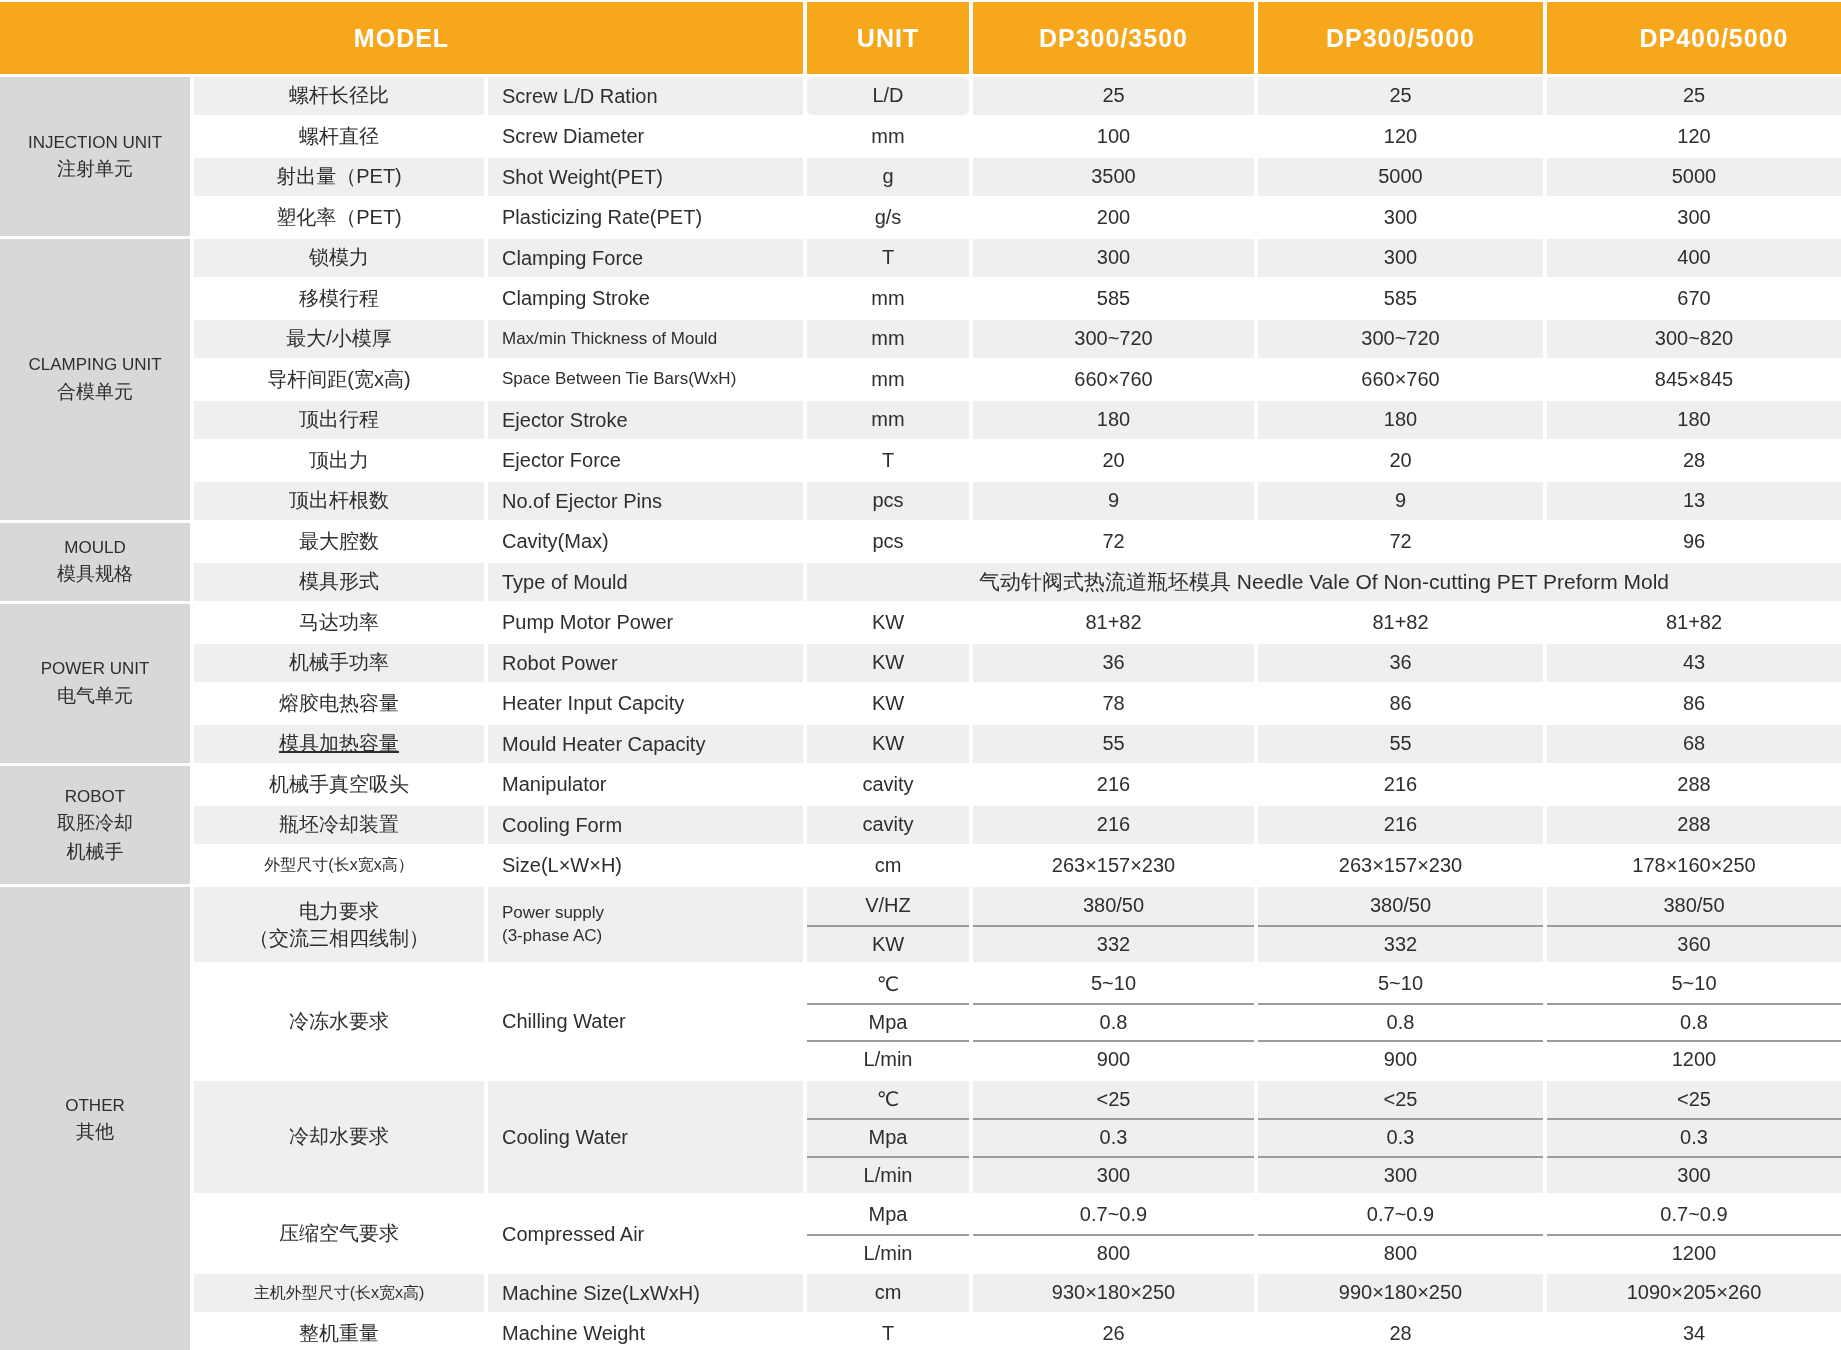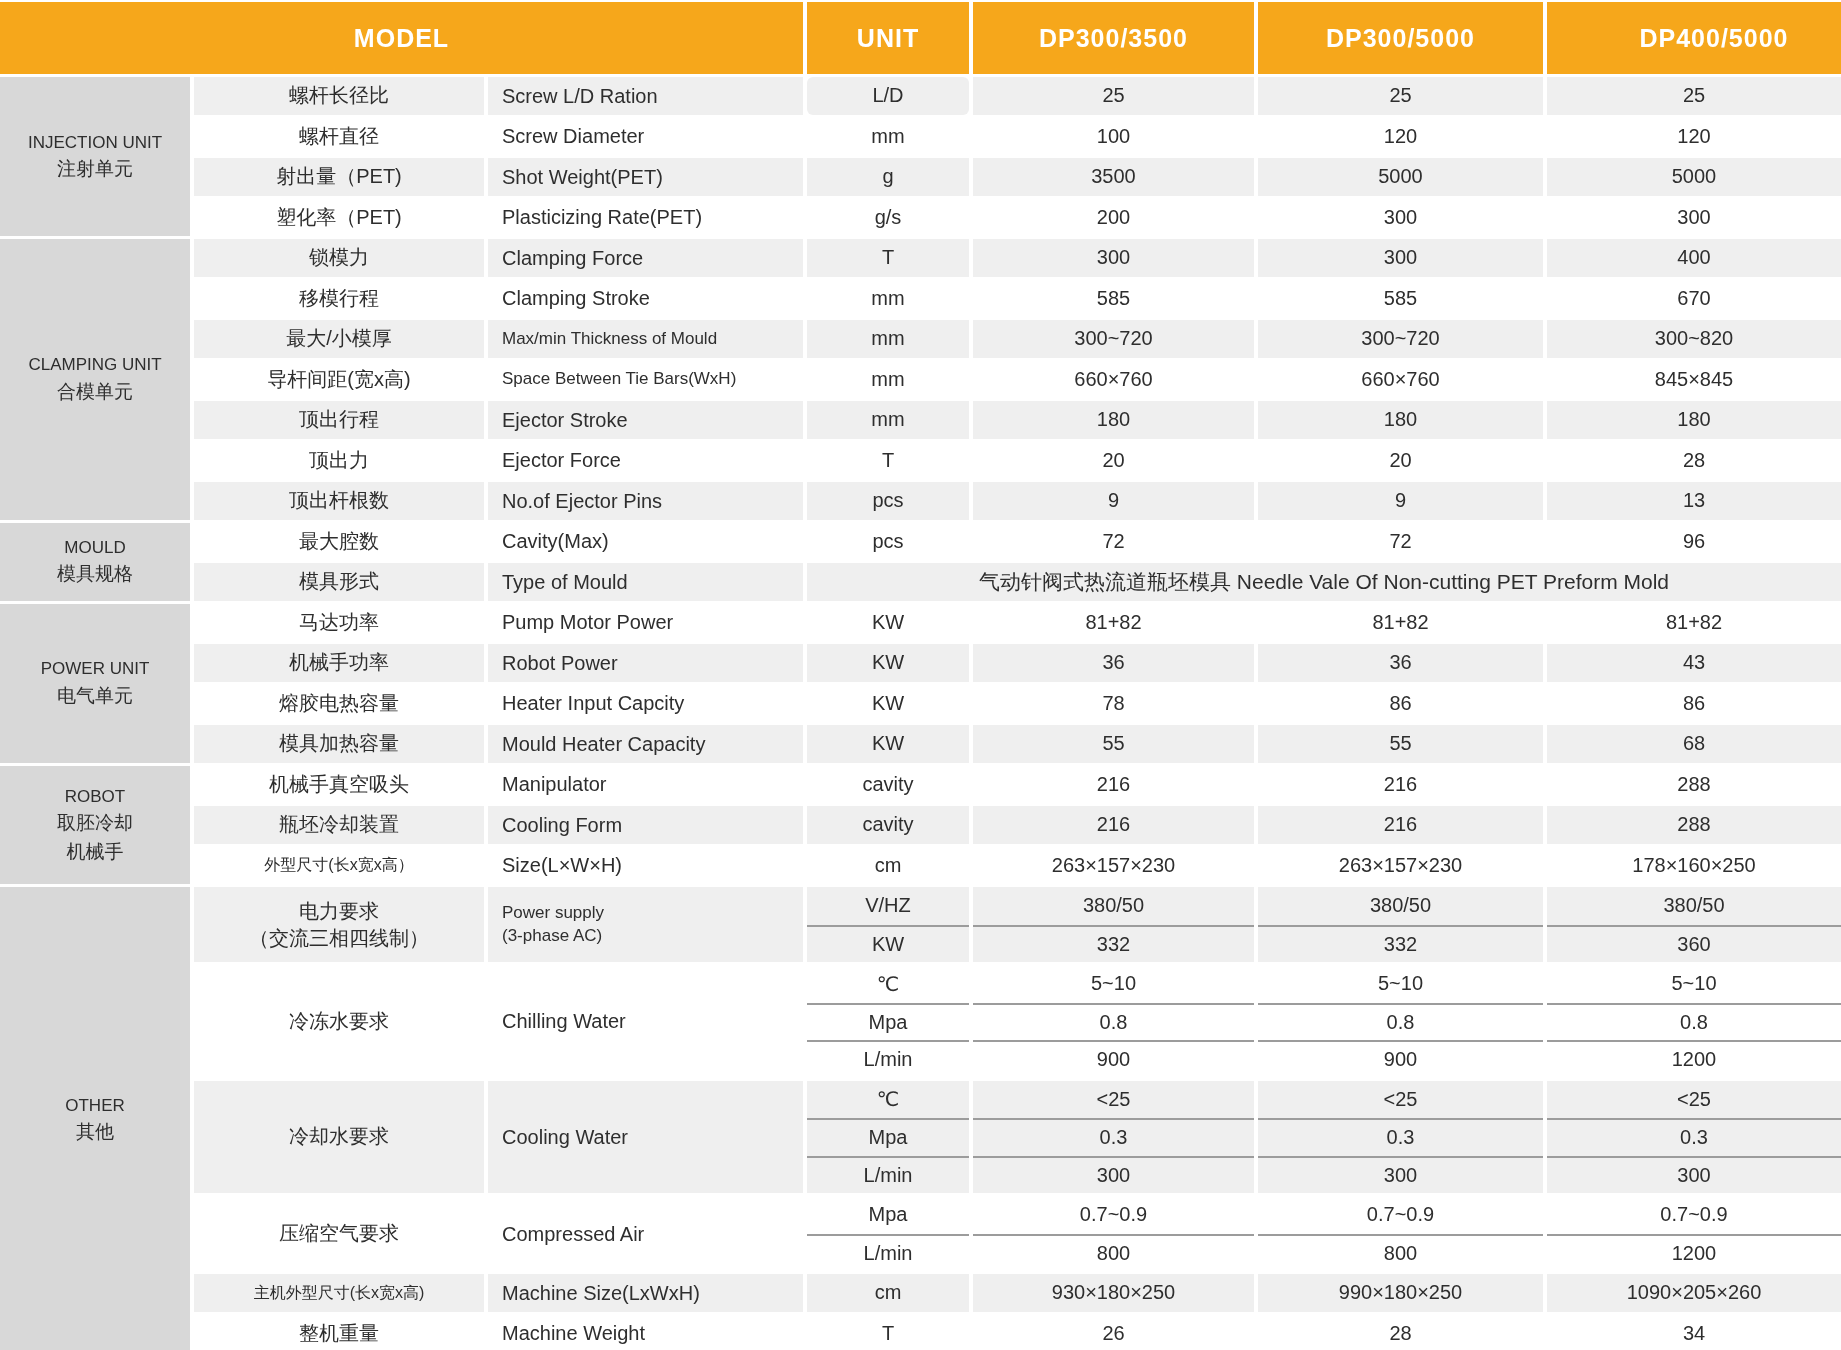--- a/index.html
+++ b/index.html
@@ -159,21 +159,21 @@
     <div class="cell unit-cell gray" style="grid-row: 16;">KW</div>
     <div class="cell val-cell val-0 gray" style="grid-row: 16;">36</div>
     <div class="cell val-cell val-1 gray" style="grid-row: 16;">36</div>
     <div class="cell val-cell val-2 gray" style="grid-row: 16;">43</div>
     <div class="cell zh-cell white" style="grid-row: 17;">熔胶电热容量</div>
     <div class="cell en-cell white" style="grid-row: 17;">Heater Input Capcity</div>
     <div class="cell unit-cell white" style="grid-row: 17;">KW</div>
     <div class="cell val-cell val-0 white" style="grid-row: 17;">78</div>
     <div class="cell val-cell val-1 white" style="grid-row: 17;">86</div>
     <div class="cell val-cell val-2 white" style="grid-row: 17;">86</div>
-    <div class="cell zh-cell gray" style="grid-row: 18;">模具加热容量</div>
+    <div class="cell zh-cell gray" style="grid-row: 18; text-decoration: underline;">模具加热容量</div>
     <div class="cell en-cell gray" style="grid-row: 18;">Mould Heater Capacity</div>
     <div class="cell unit-cell gray" style="grid-row: 18;">KW</div>
     <div class="cell val-cell val-0 gray" style="grid-row: 18;">55</div>
     <div class="cell val-cell val-1 gray" style="grid-row: 18;">55</div>
     <div class="cell val-cell val-2 gray" style="grid-row: 18;">68</div>
     <div class="cell group-cell" style="grid-row: 19 / 22;">
       <div class="group-en">ROBOT</div>
       <div class="group-zh">取胚冷却
 机械手</div>
     </div>

